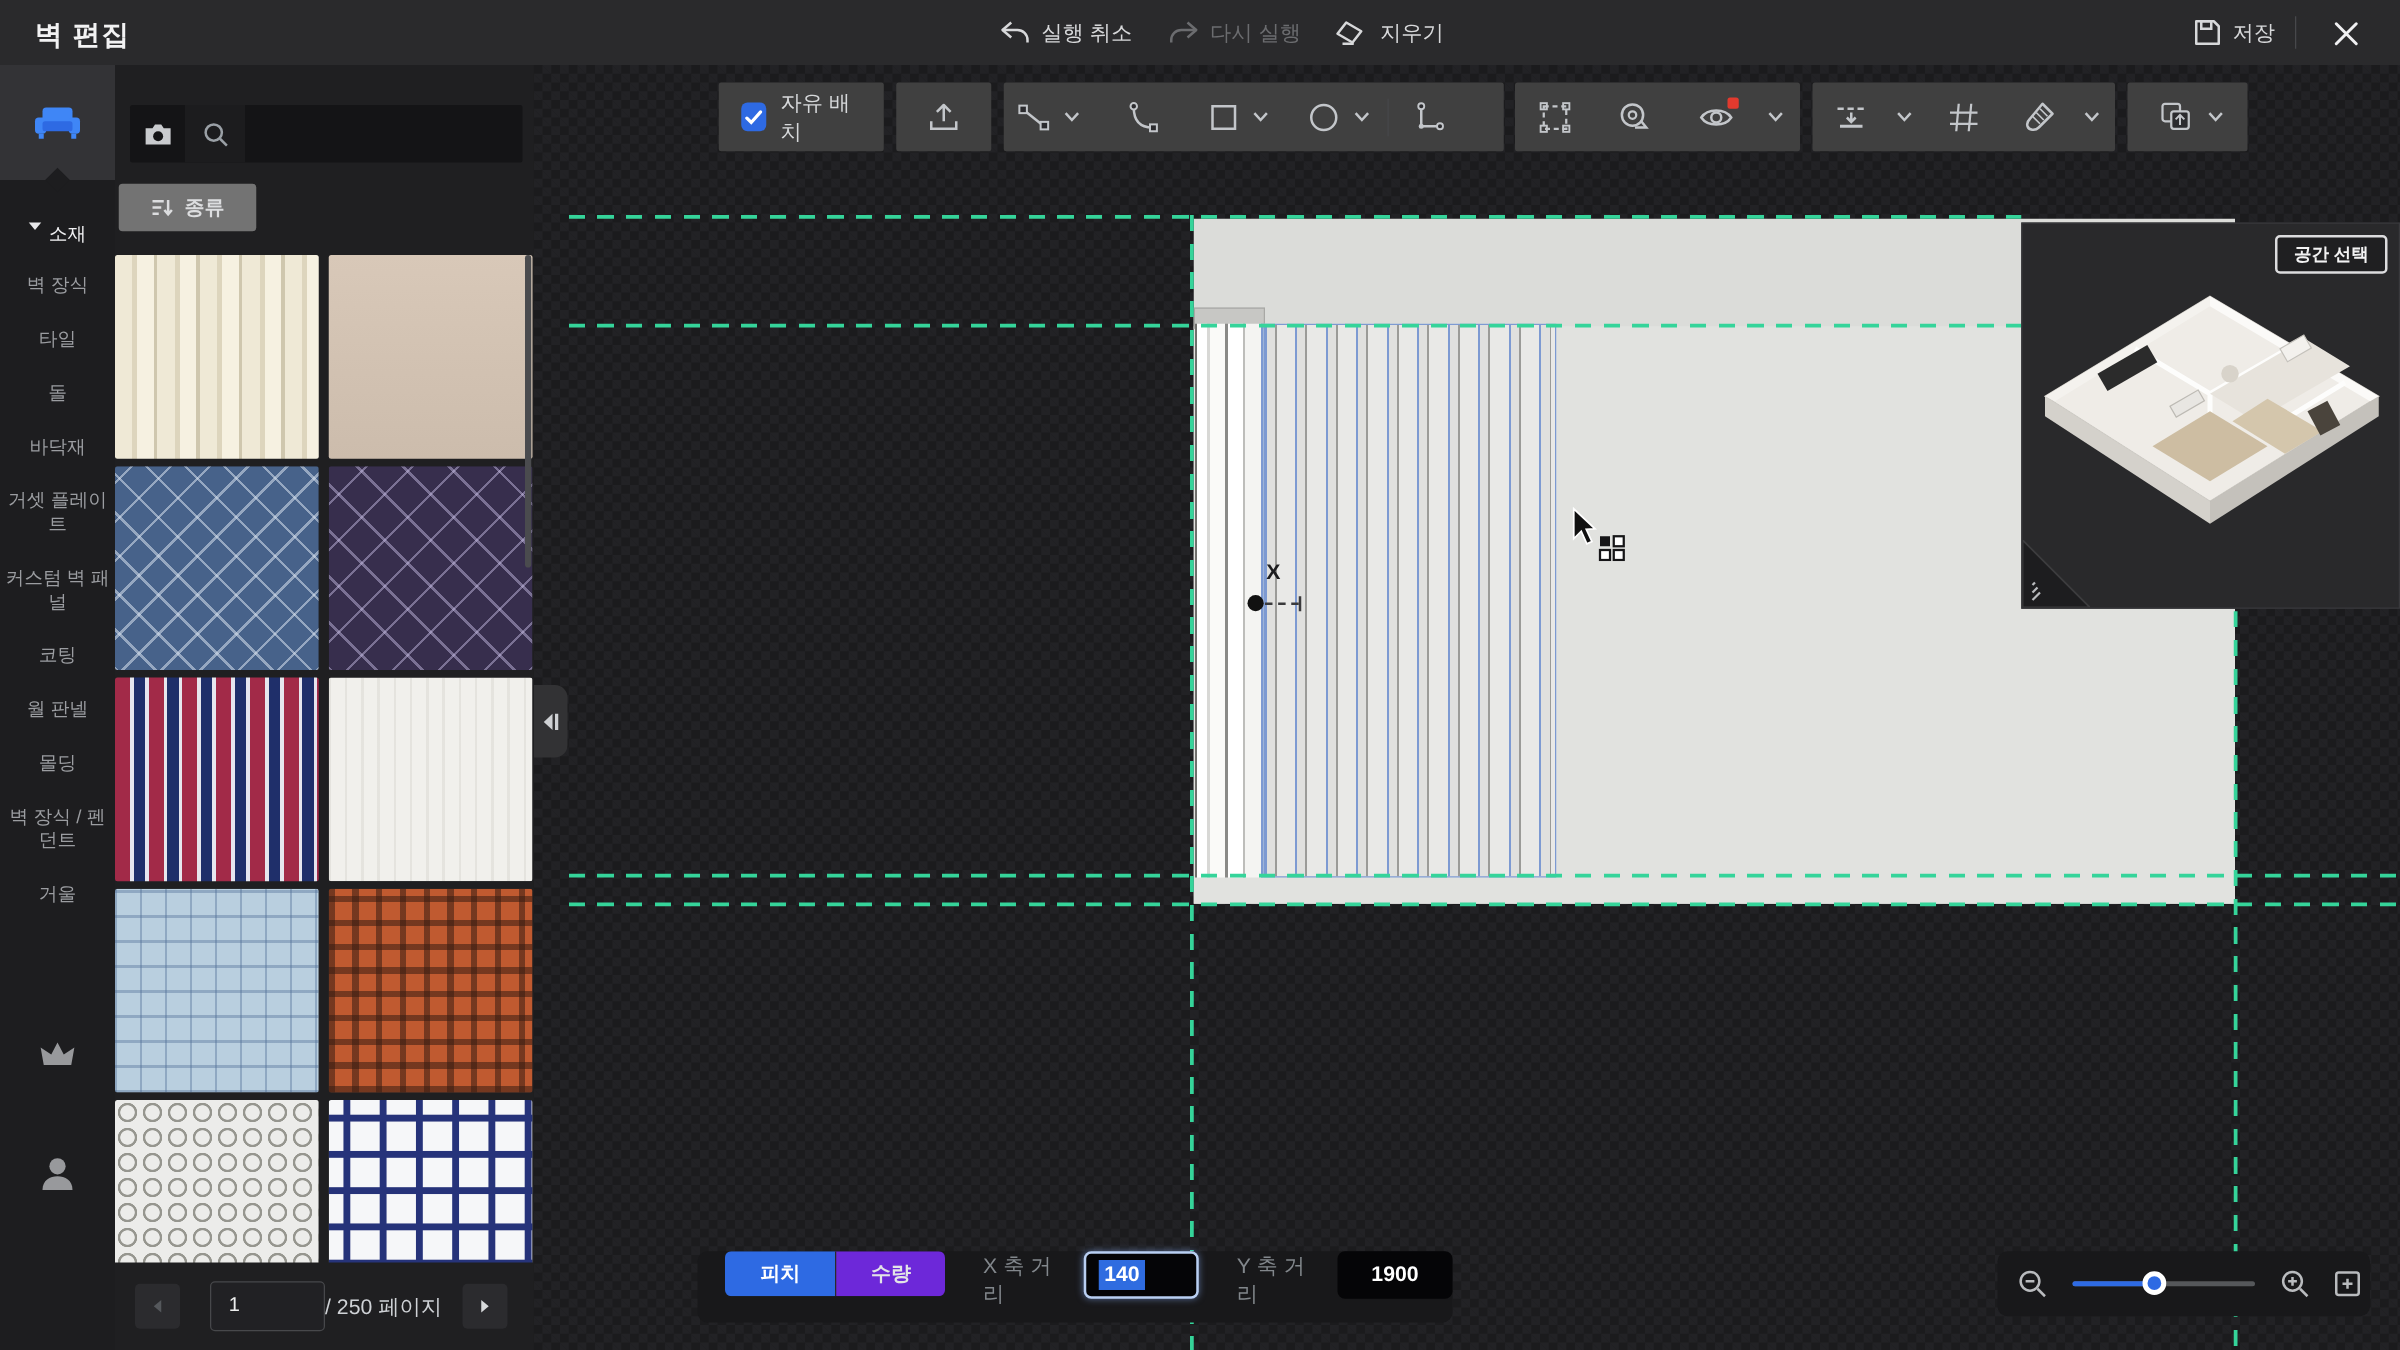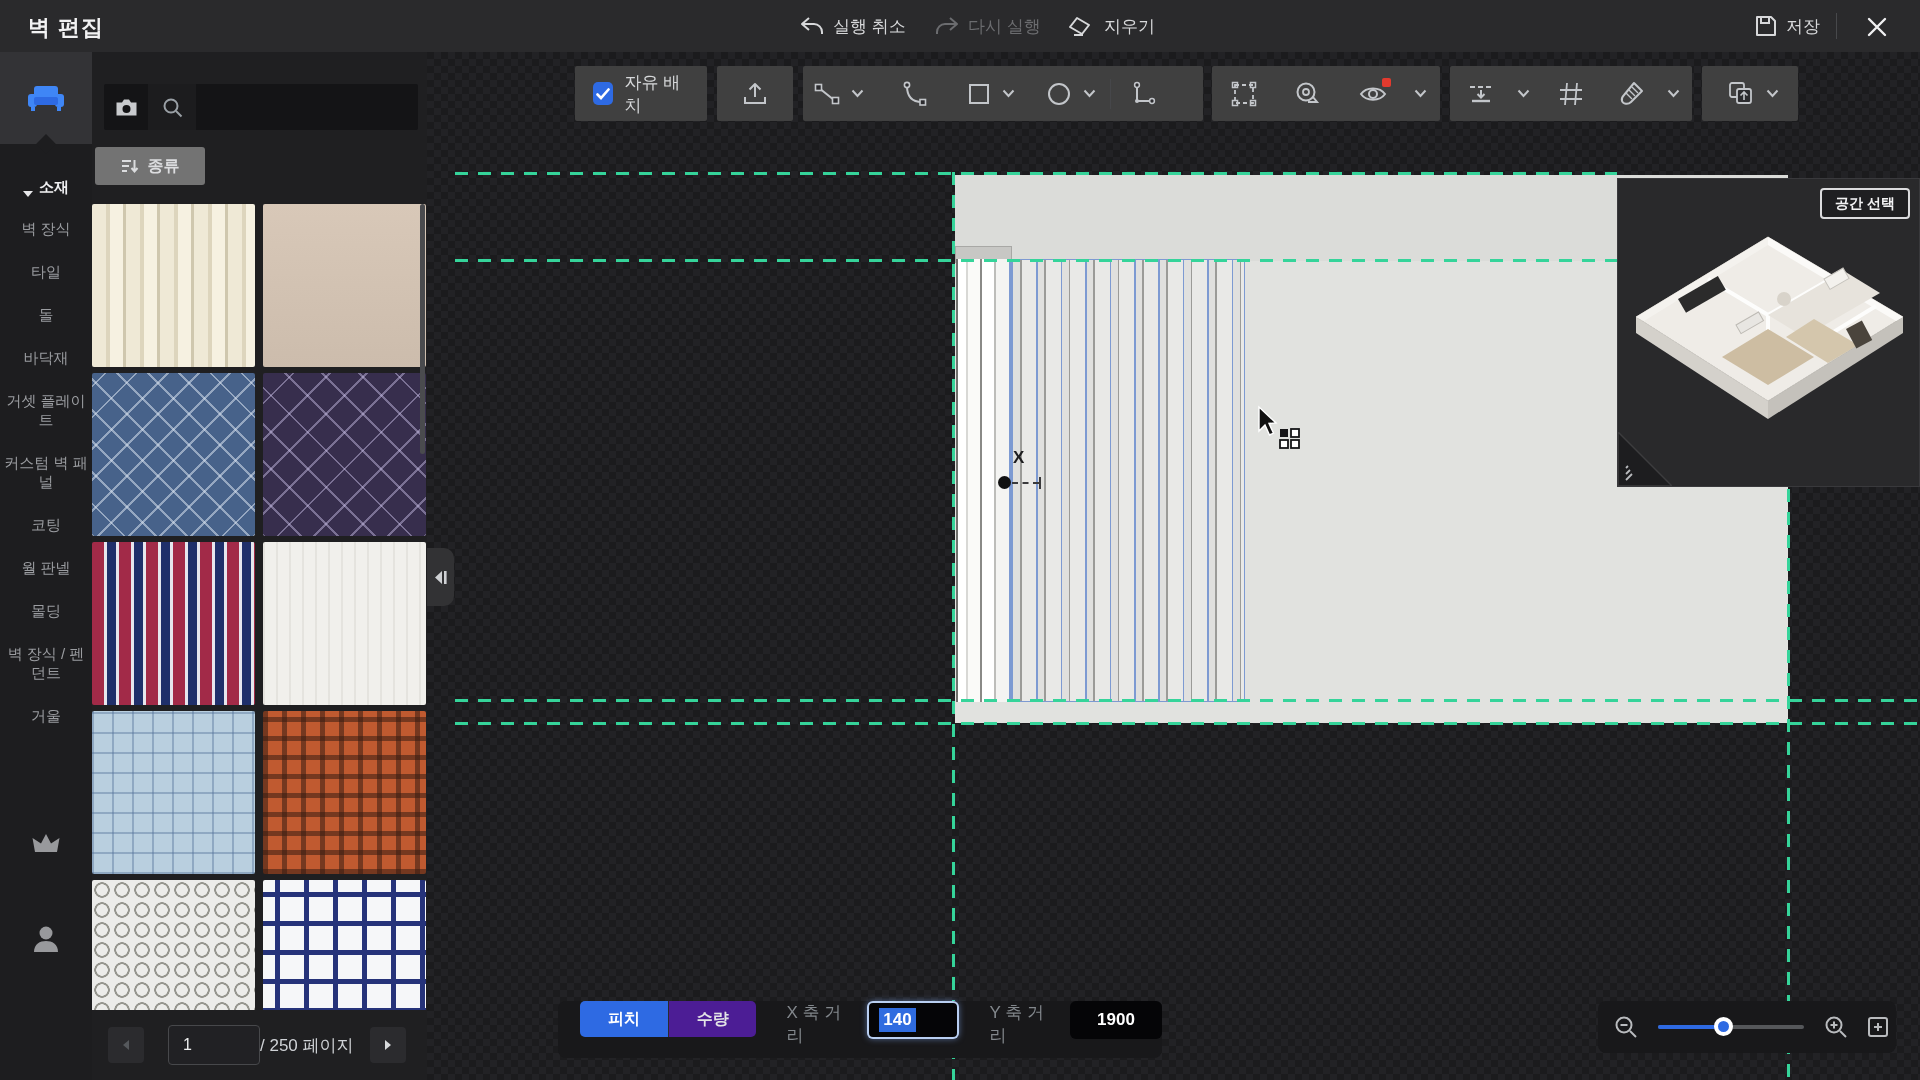--- a/index.html
+++ b/index.html
@@ -14,21 +14,21 @@
   .top-btn.disabled { color:#6b6c6f; }
   .top-btn svg { display:block; }
   .topbar-sep { position:absolute; left:1836px; top:13px; width:1px; height:26px; background:#47484b; }
   .close-x { position:absolute; left:1862px; top:12px; width:30px; height:30px; display:flex; align-items:center; justify-content:center; cursor:pointer; }
 
   
   .rail { position:absolute; left:0; top:52px; width:92px; height:1028px; background:#1d1d1f; z-index:15; }
   .rail-active { position:absolute; left:0; top:0; width:92px; height:92px; background:#333336; display:flex; align-items:center; justify-content:center; }
   .rail-notch { position:absolute; left:39px; top:85px; width:14px; height:14px; background:#1d1d1f; transform:rotate(45deg); }
   .cat-list { position:absolute; left:0; top:112px; width:92px; display:flex; flex-direction:column; align-items:center; }
-  .cat-group { display:flex; align-items:flex-end; gap:6px; color:#f0f0f2; font-size:15px; font-weight:bold; margin:14px 0 10px 0; cursor:pointer; }
+  .cat-group { display:flex; align-items:flex-start; gap:6px; color:#f0f0f2; font-size:15px; font-weight:normal; margin:14px 0 10px 0; cursor:pointer; }
   .cat-group .tri { width:0; height:0; border-left:5px solid transparent; border-right:5px solid transparent; border-top:6px solid #e8e8ea; }
   .cat-item { color:#9b9da1; font-size:15px; line-height:19px; text-align:center; padding:12px 4px; cursor:pointer; width:92px; }
   .rail-bottom-icon { position:absolute; left:0; width:92px; display:flex; justify-content:center; cursor:pointer; }
 
   
   .panel { position:absolute; left:92px; top:52px; width:335px; height:1028px; background:#1f1f21; z-index:14; }
   .searchbox { position:absolute; left:12px; top:32px; width:314px; height:46px; background:#141416; border-radius:2px; display:flex; align-items:center; }
   .searchbox input { flex:1; height:100%; background:transparent; border:0; outline:none; color:#e5e5e7; font-size:16px; padding-left:16px; font-family:inherit; }
   .searchbox input::placeholder { color:#9aa0a6; }
   .cam-btn { width:44px; height:46px; display:flex; align-items:center; justify-content:center; cursor:pointer; }
@@ -101,21 +101,21 @@
   
   .inset { position:absolute; left:1617px; top:178px; width:303px; height:309px; background:#29292b; border:1px solid #39393c; z-index:9; }
   .space-btn { position:absolute; right:9px; top:9px; height:31px; padding:0 13px; background:#1f1f21; border:2px solid #dcdcde; border-radius:4px; color:#f2f2f3; font-size:14px; font-weight:bold; display:flex; align-items:center; cursor:pointer; }
   .inset-resize { position:absolute; left:0; bottom:0; width:54px; height:54px; cursor:pointer; }
 
   
   .bottombar { position:absolute; left:558px; top:1001px; width:604px; height:57px; background:#18181a; border-radius:8px; display:flex; align-items:flex-start; z-index:11; }
   .seg { display:flex; margin-left:22px; border-radius:5px; overflow:hidden; }
   .seg-btn { width:92px; height:36px; display:flex; align-items:center; justify-content:center; font-size:16px; font-weight:bold; cursor:pointer; }
   .seg-on { background:#2e6ae3; color:#fff; }
-  .seg-off { background:#4c1d95; color:#e3e4e6; border-left:1px solid #2a2a2c; }
+  .seg-off { background:#6d28d9; color:#e3e4e6; border-left:1px solid #2a2a2c; }
   .axis-label { color:#82878c; font-size:17px; margin-left:30px; }
   .val-box { height:38px; display:flex; align-items:center; background:#050507; border-radius:6px; margin-left:12px; padding:0 10px; cursor:text; }
   .val-box.focus { border:2px solid rgba(195,218,255,0.95); box-shadow:0 0 6px rgba(140,180,255,0.5); width:95px; }
   .val-sel { background:#2f6ce0; color:#fff; font-size:17px; font-weight:bold; padding:2px 4px; }
   .val-plain { color:#fff; font-size:17px; font-weight:bold; width:72px; text-align:center; }
 
   
   .zoombar { position:absolute; left:1598px; top:1001px; width:298px; height:52px; background:#18181a; border-radius:8px; display:flex; align-items:center; z-index:11; }
   .ztrack { position:relative; width:146px; height:4px; background:#55575a; border-radius:2px; margin:0 14px; cursor:pointer; }
   .zfill { position:absolute; left:0; top:0; height:4px; width:64px; background:#2e6ae3; border-radius:2px; }

